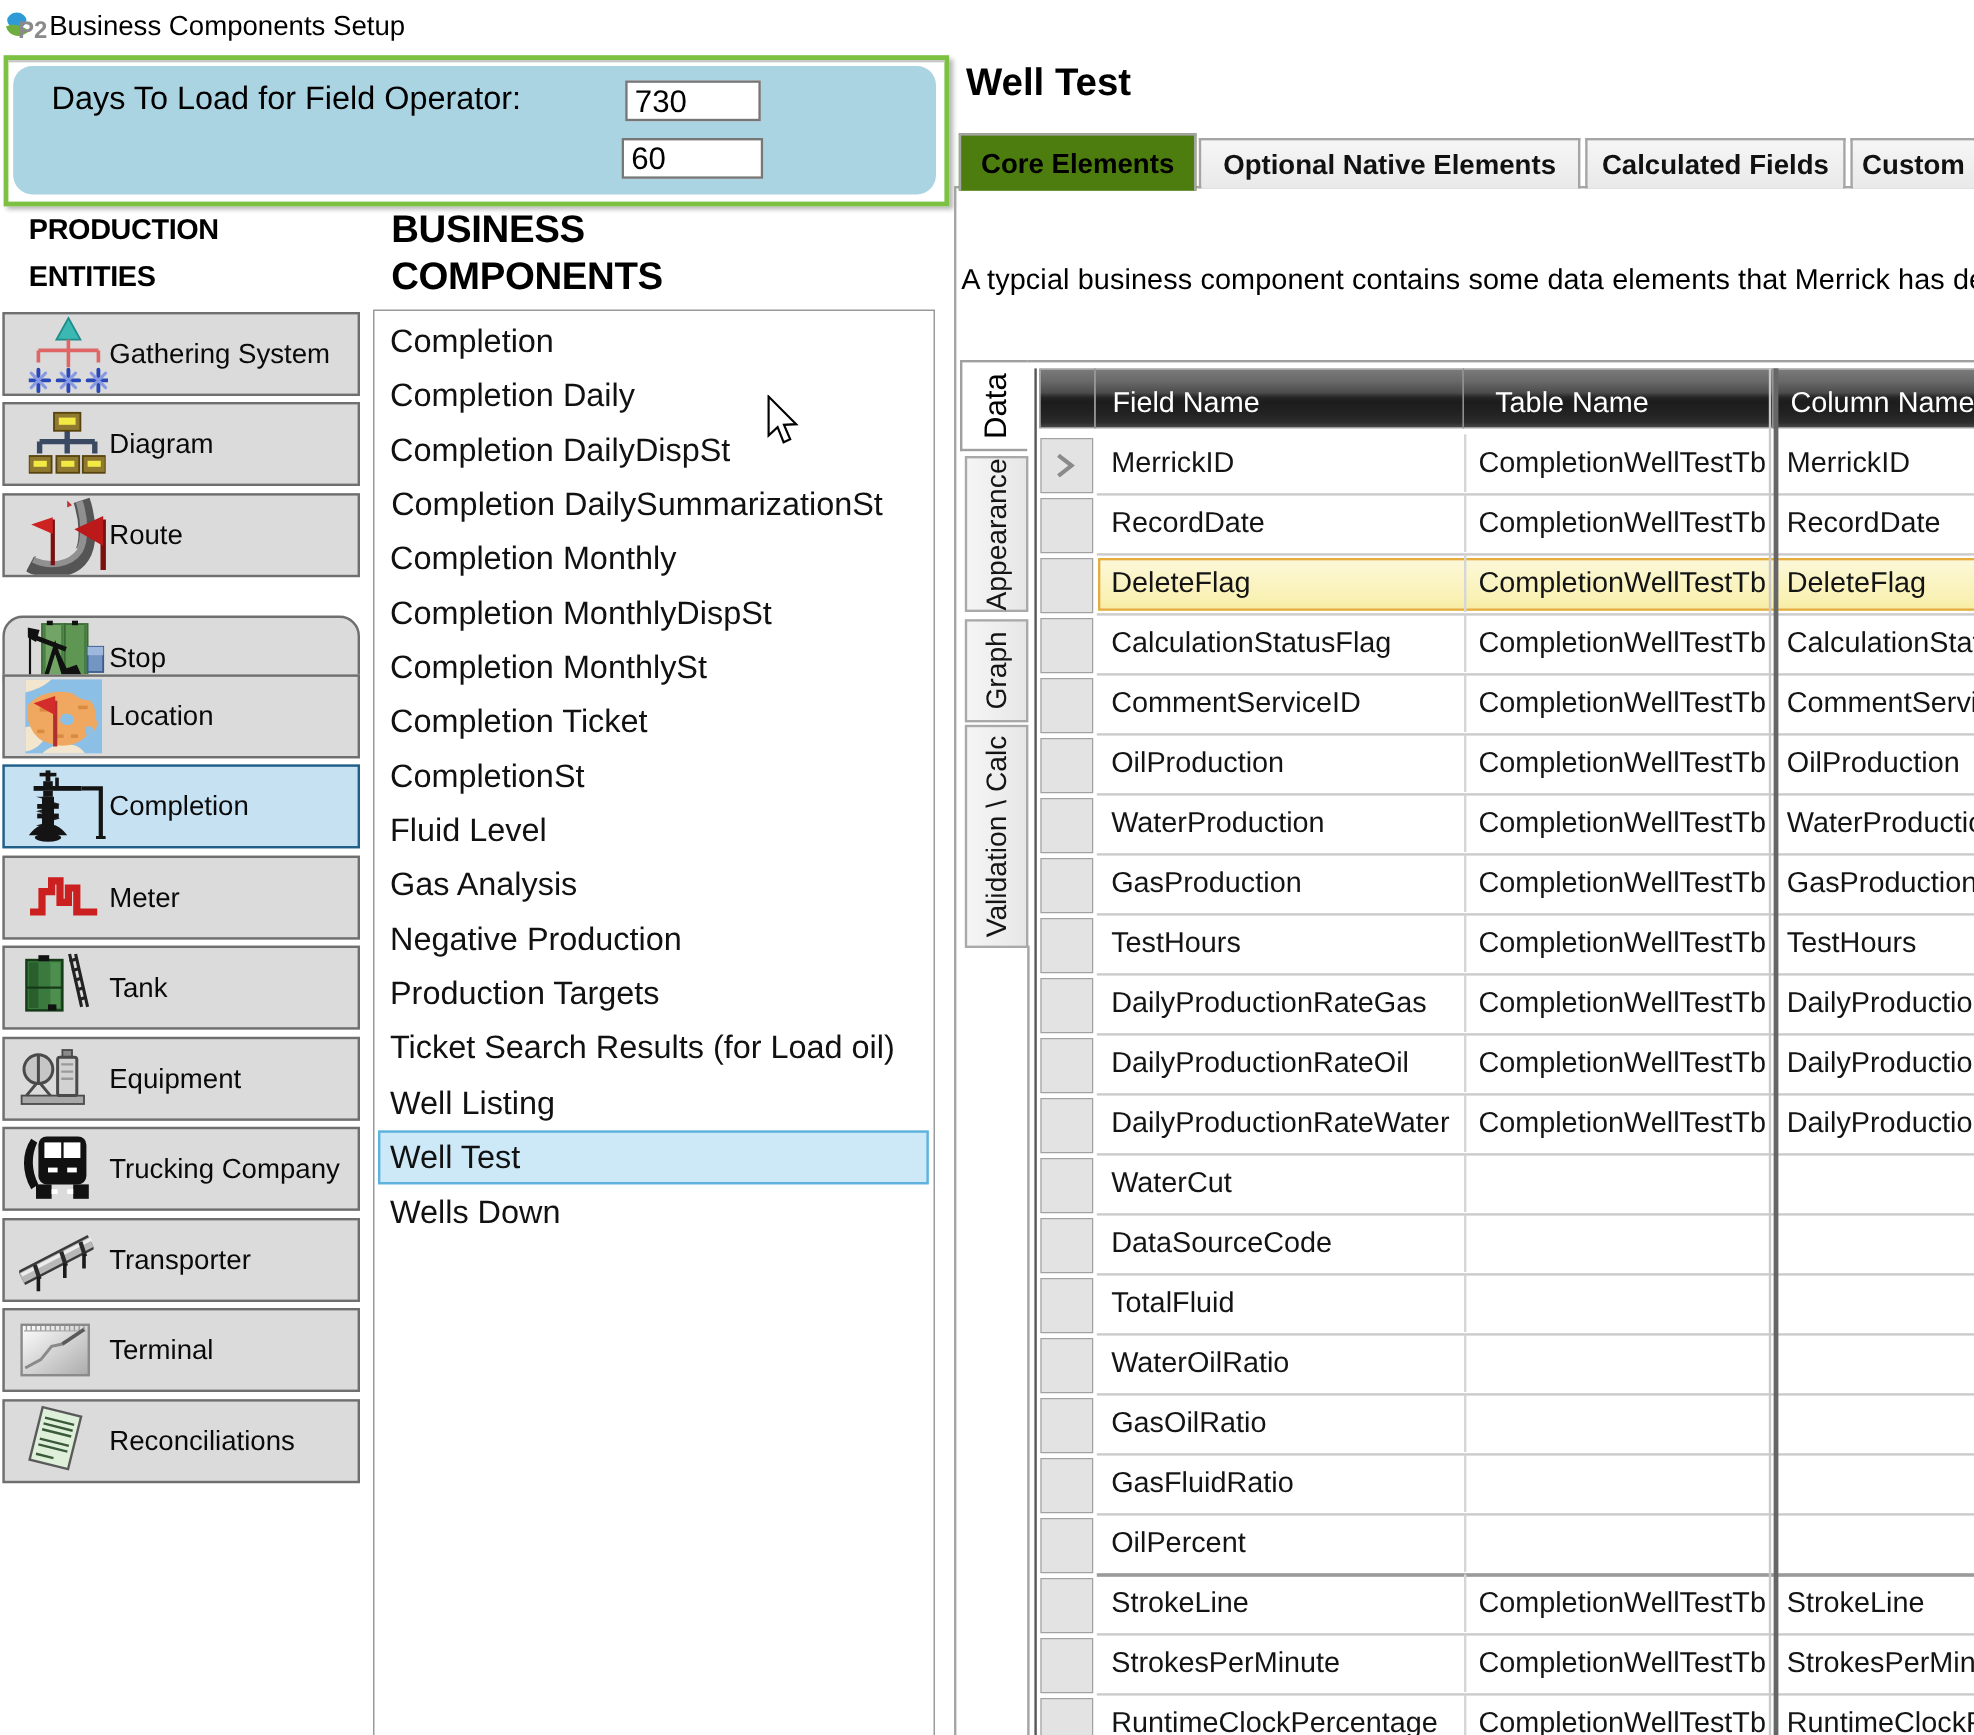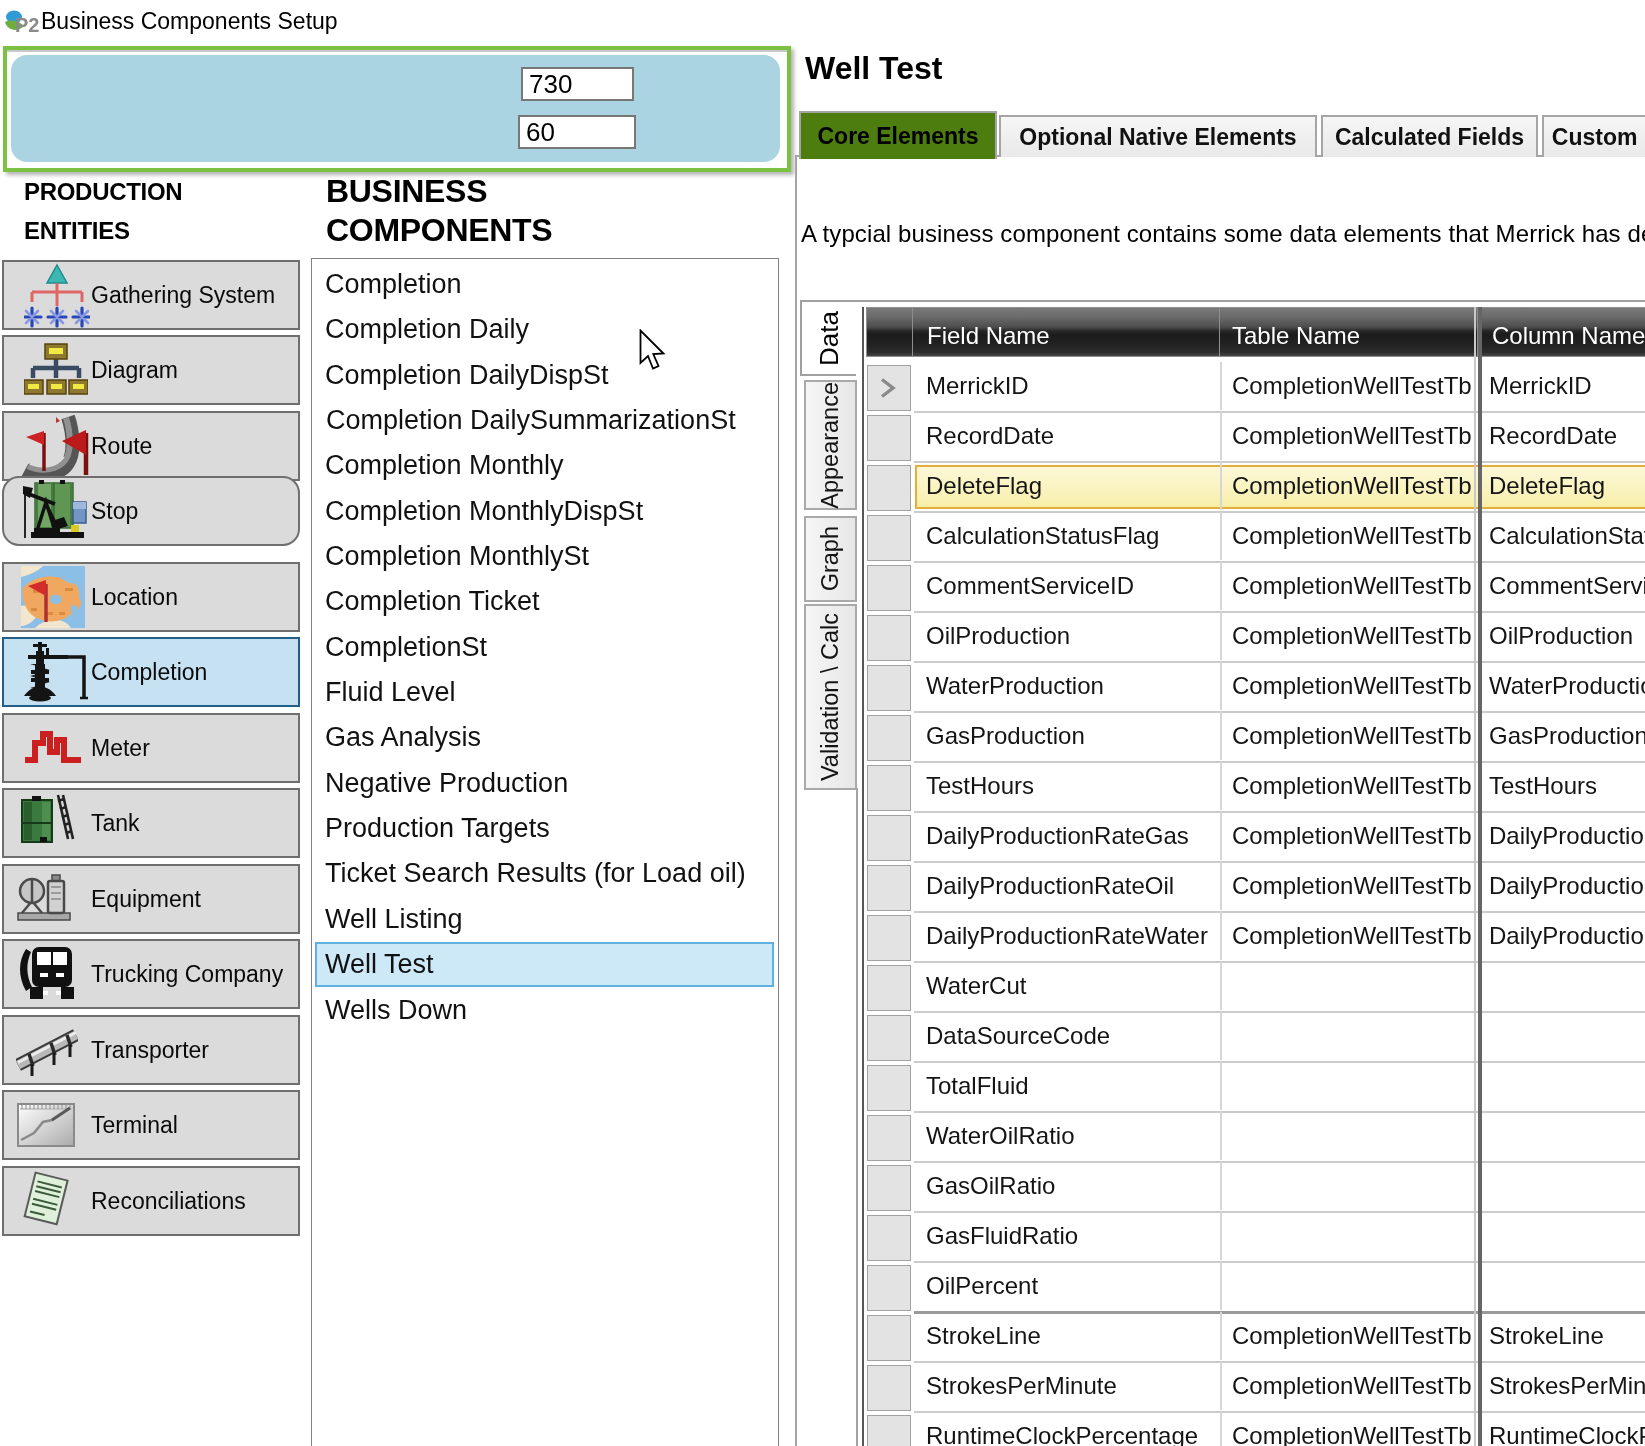--- a/index.html
+++ b/index.html
@@ -31,20 +31,21 @@
 <svg class="abs" style="left:3px;top:9px" width="36" height="26" viewBox="0 0 36 26">
   <ellipse cx="11" cy="8" rx="8" ry="6.5" fill="#2E9BD6"></ellipse>
   <path d="M2 13 C4 21 14 24 21 17 C16 12 8 10 2 13 Z" fill="#6FAE3E"></path>
   <text x="12" y="23" font-size="20" font-weight="bold" fill="#8A8A8A" font-family="Liberation Sans">P2</text>
 </svg>
 <div class="abs" style="left:41px;top:8px;font-size:23px;">Business Components Setup</div>
 
 <div class="abs" style="left:3px;top:46px;width:780px;height:118px;border:4px solid #7cc142;background:#fff;box-shadow:3px 3px 4px rgba(0,0,0,0.3);">
   <div class="abs" style="left:0;top:0;width:100%;height:2px;background:#c9c9c9;"></div>
   <div class="abs" style="left:4px;top:5px;width:769px;height:107px;background:#abd4e2;border-radius:16px;"></div>
+  <div class="abs" style="left:36px;top:17px;font-size:27px;">Days To Load for Field Operator:</div>
   <div class="abs" style="left:514px;top:17px;width:103px;height:30px;background:#fff;border:2px solid #777;font-size:26px;padding-left:6px;line-height:31px;">730</div>
   <div class="abs" style="left:511px;top:65px;width:108px;height:30px;background:#fff;border:2px solid #777;font-size:26px;padding-left:6px;line-height:31px;">60</div>
 </div>
 
 <div class="abs" style="left:24px;top:172px;font-size:24px;font-weight:bold;line-height:39px;letter-spacing:-0.3px;">PRODUCTION<br>ENTITIES</div>
 <div class="abs" style="left:326px;top:172px;font-size:32px;font-weight:bold;line-height:39px;letter-spacing:-0.3px;">BUSINESS<br>COMPONENTS</div>
 
 <div class="btn" style="top:260px;">
 <svg style="left:20px" width="66" height="66" viewBox="0 0 66 66">
   <path d="M33 3 L43 21 L23 21 Z" fill="#3CB8B2" stroke="#1E8C8A" stroke-width="1.5"></path>
@@ -87,21 +88,21 @@
   <path d="M8 51 C20 56 34 55 42 44" stroke="#DCDCDC" stroke-width="1.6" fill="none"></path>
   <path d="M34 4 L38 8 L34 10 Z" fill="#C23232"></path>
   <path d="M22 20 V58" stroke="#7A1010" stroke-width="3.5"></path>
   <path d="M22 18 L4 24 L22 32 Z" fill="#CC2222"></path>
   <path d="M64 20 V62" stroke="#7A1010" stroke-width="4.5"></path>
   <path d="M64 17 L40 28 L64 42 Z" fill="#BC1A1A"></path>
 </svg>
 <span class="lbl">Route</span>
   </div>
 
-<div class="btn" style="top:476px;border-radius:17px;">
+<div class="btn" style="top:513px;border-radius:17px;">
 <svg style="left:19px" width="66" height="62" viewBox="0 0 66 62">
   <rect x="12" y="3" width="19" height="45" fill="#72A565" stroke="#3A6B36" stroke-width="1.5"></rect>
   <rect x="31" y="3" width="19" height="45" fill="#5F9653" stroke="#3A6B36" stroke-width="1.5"></rect>
   <path d="M14 3 V48 M29 3 V48 M48 3 V48" stroke="#477D40" stroke-width="2"></path>
   <rect x="16" y="0" width="5" height="4" fill="#111"></rect>
   <rect x="37" y="0" width="5" height="4" fill="#111"></rect>
   <path d="M3 13 L32 24" stroke="#111" stroke-width="4"></path>
   <path d="M0 6 L10 8 L7 18 L0 14 Z" fill="#111"></path>
   <path d="M2 14 V58" stroke="#111" stroke-width="1.8"></path>
   <g stroke="#111" stroke-width="3.4" fill="none">
@@ -312,21 +313,21 @@
     <span>Validation \ Calc</span>
   </div>
 <div class="abs" style="left:800px;top:300px;width:54px;height:72px;background:#fff;border:2px solid #a0a0a0;border-right:none;display:flex;align-items:center;justify-content:center;">
   <span style="writing-mode:vertical-rl;transform:rotate(180deg);font-size:26px;">Data</span>
 </div>
 
 <div class="abs" style="left:862px;top:307px;width:783px;height:1139px;border-left:2px solid #575757;background:#fff;"></div>
 
 <div class="hcell" style="left:866px;width:47px;"></div>
 <div class="hcell" style="left:912px;width:308px;padding-left:14px;">Field Name</div>
-<div class="hcell" style="left:1219px;width:259px;padding-left:12px;">Table Name</div>
+<div class="hcell" style="left:1219px;width:259px;padding-left:26px;">Table Name</div>
 <div class="hcell" style="left:1477px;width:175px;padding-left:14px;">Column Name</div>
 
 <div id="rows">
     <div class="rowh" style="top:365px;"></div>
     <svg class="abs" style="left:879px;top:378px" width="18" height="20" viewBox="0 0 18 20">
       <path d="M3 1.5 L14 10 L3 18.5" stroke="#8a8a8a" stroke-width="3.4" fill="none"></path>
     </svg>
     <div class="abs" style="left:914px;top:411px;width:731px;height:2px;background:#cbcbcb;"></div>
     <div class="abs" style="left:1220px;top:362px;width:2px;height:48px;background:#d6d6d6;"></div>
     <div class="cell" style="left:926px;top:372px;">MerrickID</div>

